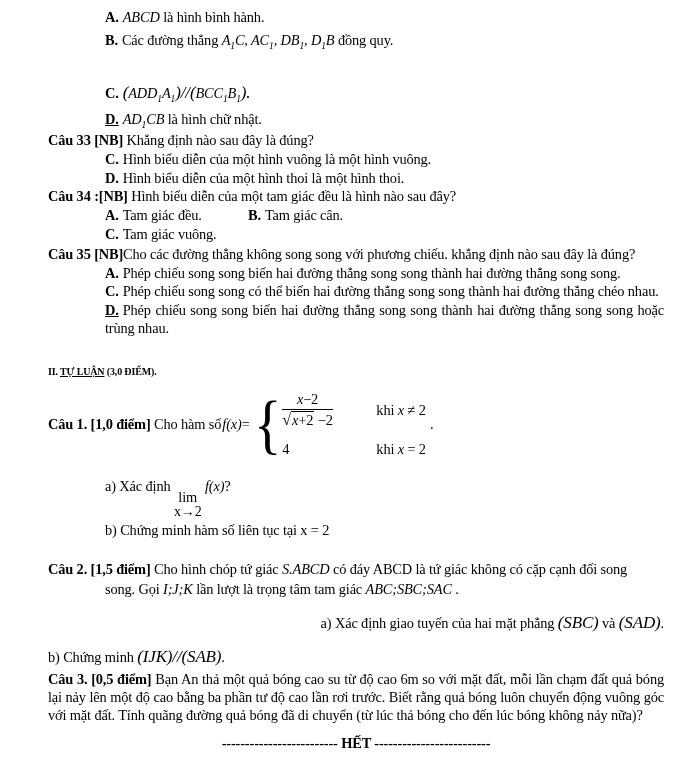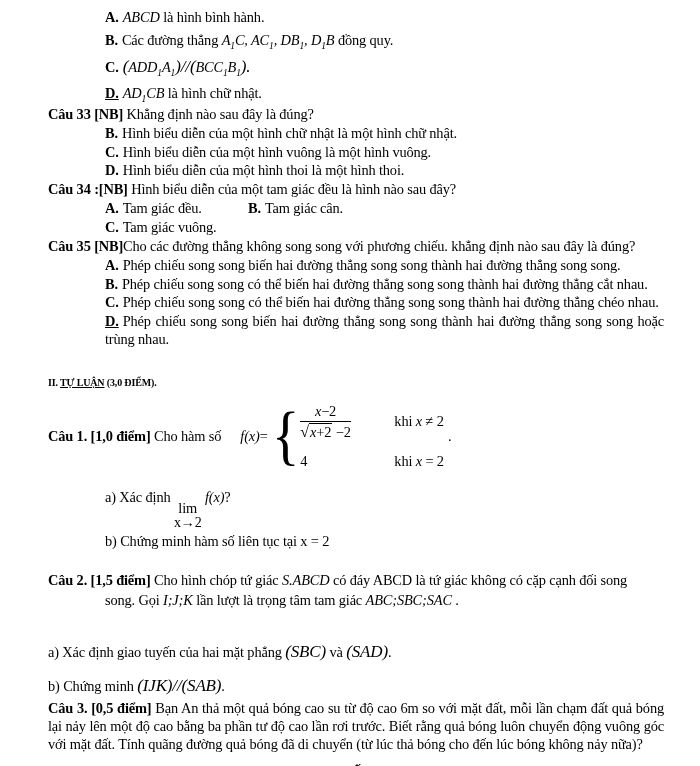--- a/index.html
+++ b/index.html
@@ -12,53 +12,53 @@
   b{font-weight:bold;}
   i{font-style:italic;}
   .u{text-decoration:underline;}
   .ind{margin-left:57px;}
   .lbl{font-weight:bold;margin-right:4px;}
   sub{font-size:9.5px;line-height:0;}
   .bp{font-size:17px;}
 
   
   .topline{line-height:23px;}
-  .topline.tall{line-height:29px;}
+  .topline.tall{line-height:29px;margin-top:26px;}
 
   
   .qtitle{line-height:19px;}
   .opts .oline{line-height:18.5px;}
   .grid2{display:grid;grid-template-columns:143px auto;margin-left:57px;line-height:19.3px;}
   .q35opt{margin-left:57px;text-align:justify;line-height:18.6px;}
 
   .sec2{margin-top:24px;line-height:20px;font-weight:bold;font-size:10px;}
 
   
   .q1row{display:flex;align-items:center;height:84px;margin-top:1px;}
   .q1row .lead{white-space:nowrap;}
-  .mathfx{margin-left:19px;white-space:nowrap;}
+  .mathfx{margin-left:1px;white-space:nowrap;}
   .brace{display:inline-block;font-size:58px;line-height:1;font-weight:400;transform:scaleY(1.12);margin:0 1px 0 4px;}
   .cases{display:inline-flex;flex-direction:column;gap:12px;}
   .case-row{display:flex;align-items:center;}
   .case-left{min-width:84px;}
   .frac{display:inline-block;text-align:center;vertical-align:middle;}
   .num{display:block;border-bottom:1.2px solid #000;padding:0 6px 1px;}
   .den{display:block;padding-top:1px;white-space:nowrap;}
   .sqrt-sym{font-size:16px;}
   .radicand{border-top:1.2px solid #000;padding:0 1px;}
   .khi{margin-left:10px;white-space:nowrap;text-align:right;}
   .q1period{margin-left:4px;}
 
   .aline{margin-top:6px;line-height:27px;}
   .bline{margin-top:1px;line-height:20px;}
   .lim{display:inline-flex;flex-direction:column;align-items:center;vertical-align:-11px;line-height:1;margin-top:8px;}
   .lim-sub{font-size:14px;margin-top:1px;}
 
   .q2{margin-top:20px;line-height:19.5px;}
-  .q2a{margin-top:29px;line-height:25px;}
+  .q2a{margin-top:11px;line-height:25px;text-align:right;}
   .q2b{margin-top:8px;line-height:25px;}
   .q3{margin-top:1px;text-align:justify;line-height:17.8px;}
   .footer{margin-top:9px;text-align:center;font-weight:bold;line-height:18px;}
 </style>
 </head>
 <body>
 
 <div class="page">
 
   <div class="ind">
@@ -72,39 +72,37 @@
       <b class="lbl">C.</b><i><span class="bp">(</span><span>ADD</span><sub>1</sub><span>A</span><sub>1</sub><span class="bp">)//(</span><span>BCC</span><sub>1</sub><span>B</span><sub>1</sub><span class="bp">).</span></i>
     </div>
     <div class="topline">
       <b class="lbl u">D.</b><i><span>AD</span><sub>1</sub><span>CB</span></i><span> là hình chữ nhật.</span>
     </div>
   </div>
 
   <div>
     <div class="qtitle"><b>Câu 33 [NB]</b><span> Khẳng định nào sau đây là đúng?</span></div>
     <div class="ind opts">
-      <div class="oline"><b class="lbl">B.</b><span>Hình biểu diễn của một hình chữ nhật là một hình chữ nhật.</span></div>
       <div class="oline"><b class="lbl">C.</b><span>Hình biểu diễn của một hình vuông là một hình vuông.</span></div>
       <div class="oline"><b class="lbl">D.</b><span>Hình biểu diễn của một hình thoi là một hình thoi.</span></div>
     </div>
   </div>
 
   <div>
     <div class="qtitle"><b>Câu 34 :[NB]</b><span> Hình biểu diễn của một tam giác đều là hình nào sau đây?</span></div>
     <div class="grid2">
       <div><b class="lbl">A.</b><span>Tam giác đều.</span></div>
       <div><b class="lbl">B.</b><span>Tam giác cân.</span></div>
       <div><b class="lbl">C.</b><span>Tam giác vuông.</span></div>
     </div>
   </div>
 
   <div>
     <div class="qtitle"><b>Câu 35 [NB]</b><span>Cho các đường thẳng không song song với phương chiếu. khẳng định nào sau đây là đúng?</span></div>
     <div class="q35opt"><b class="lbl">A.</b><span>Phép chiếu song song biến hai đường thẳng song song thành hai đường thẳng song song.</span></div>
-    <div class="q35opt"><b class="lbl">B.</b><span>Phép chiếu song song có thể biến hai đường thẳng song song thành hai đường thẳng cắt nhau.</span></div>
     <div class="q35opt"><b class="lbl">C.</b><span>Phép chiếu song song có thể biến hai đường thẳng song song thành hai đường thẳng chéo nhau.</span></div>
     <div class="q35opt"><b class="lbl u">D.</b><span>Phép chiếu song song biến hai đường thẳng song song thành hai đường thẳng song song hoặc trùng nhau.</span></div>
   </div>
 
   <div class="sec2"><span>II. </span><span class="u">TỰ LUẬN</span><span> (3,0 ĐIỂM).</span></div>
 
   <div>
     <div class="q1row">
       <span class="lead"><b>Câu 1. [1,0 điểm]</b><span> Cho hàm số </span></span>
       <span class="mathfx"><i>f</i><i>(x)</i><span>=</span></span>

